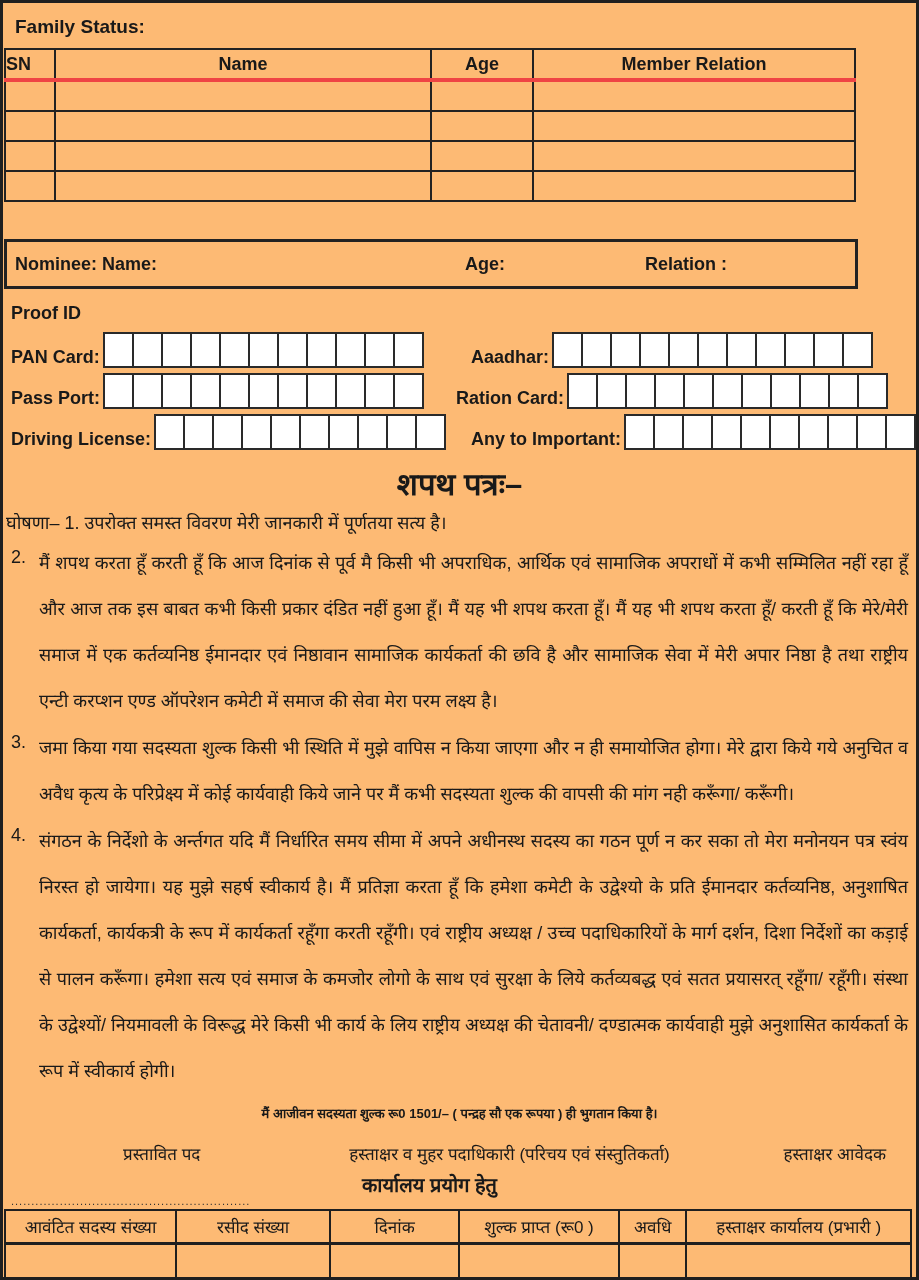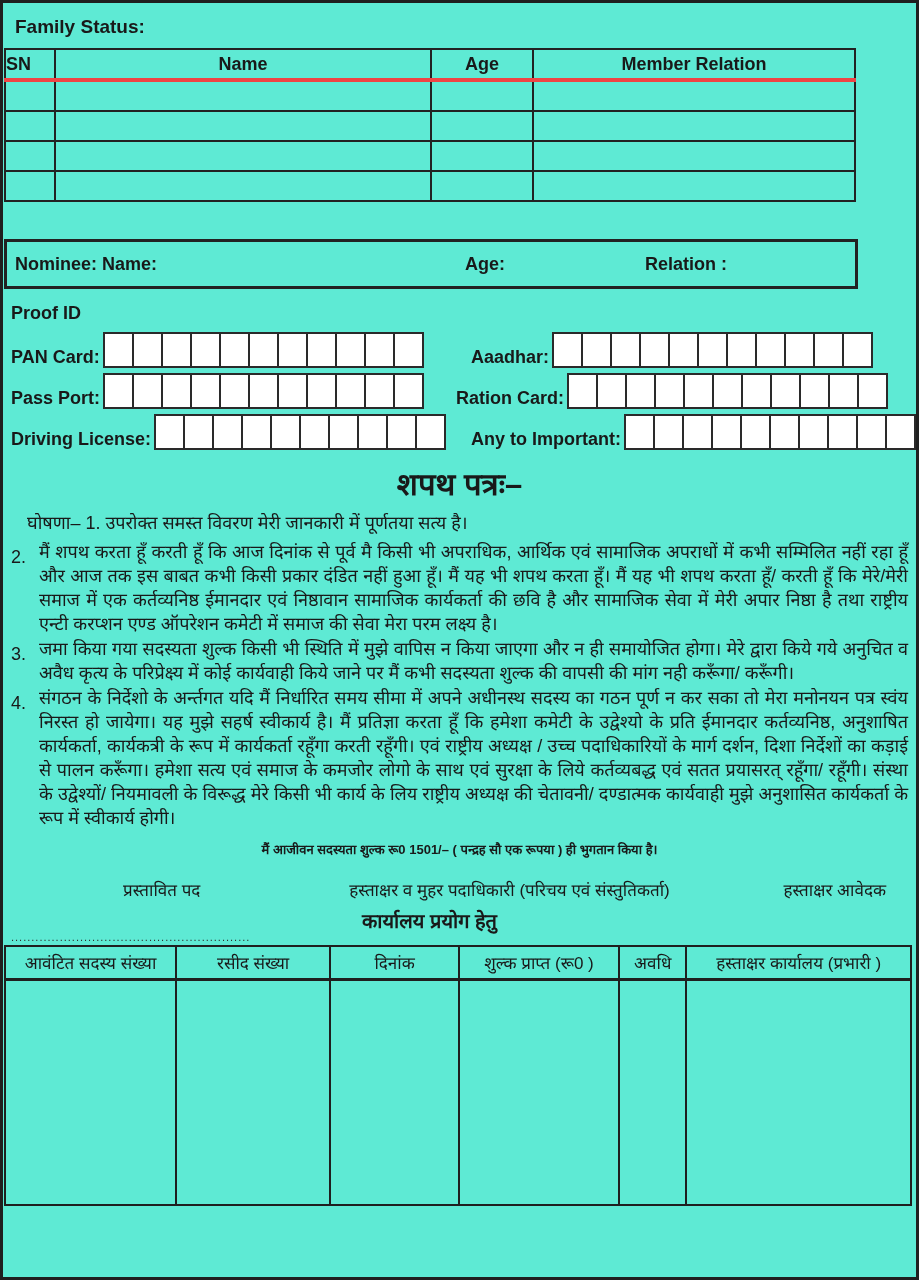--- a/index.html
+++ b/index.html
@@ -1,20 +1,20 @@
 <!DOCTYPE html>
 <html><head>
 <meta charset="utf-8">
 <style>
   html,body{margin:0;padding:0;background:#efefef;}
   .page{
     position:relative;
     width:919px;height:1280px;
     box-sizing:border-box;
-    background:#5eead4;
+    background:#fdba74;
     border:3px solid #1f1f1f;
     font-family:"Liberation Sans",sans-serif;
     color:#191919;
     overflow:hidden;
   }
   
   .family-label{font-weight:bold;font-size:19px;margin:13px 0 10px 12px;}
   table.family{border-collapse:collapse;margin-left:1px;width:852px;table-layout:fixed;}
   table.family th,table.family td{border:2px solid #222;}
   table.family th{font-size:18px;font-weight:bold;height:28px;padding:0;border-bottom:4px solid #ef4444;}
@@ -35,24 +35,24 @@
   .proof-title{font-weight:bold;font-size:18px;margin:14px 0 5px 8px;}
   .proof-row{display:flex;align-items:center;height:41px;margin-left:8px;}
   .proof-cell{display:flex;align-items:flex-end;}
   .proof-cell.left{width:460px;}
   .proof-cell.right{flex:1;}
   .proof-label{font-weight:bold;font-size:18px;margin-right:5px;white-space:nowrap;}
   .boxes{display:flex;}
   .box{width:27px;height:32px;border:2px solid #2a2a2a;margin-left:-2px;background:#fff;}
   
   .oath-title{text-align:center;font-size:31px;font-weight:bold;margin:10px 0 6px 0;}
-  .decl{font-size:18px;margin:0 10px 6px 24px;}
+  .decl{font-size:18px;margin:0 10px 6px 3px;}
   .clause{display:flex;margin:0 8px 1px 8px;}
   .clause .num{width:28px;flex:0 0 28px;font-size:18px;line-height:35px;}
-  .clause .txt{flex:1;font-size:18px;line-height:24px;text-align:justify;}
+  .clause .txt{flex:1;font-size:18px;line-height:46px;text-align:justify;}
   .fee-line{text-align:center;font-size:13px;font-weight:bold;margin:10px 0 2px 0;}
   
   .sig-row{display:flex;align-items:flex-start;font-size:17px;margin:20px 30px 0 75px;}
   .sig-post{width:240px;}.sig-post span{margin-left:45px;}
   .sig-officer{flex:1;text-align:center;}
   .sig-applicant{width:185px;text-align:right;}
   .office-row{position:relative;height:44px;}
   .office-use{position:absolute;left:0;right:60px;top:6px;text-align:center;font-size:20px;font-weight:bold;}
   .dotted{position:absolute;left:8px;bottom:2px;font-size:11px;letter-spacing:1px;color:#333;}
   

